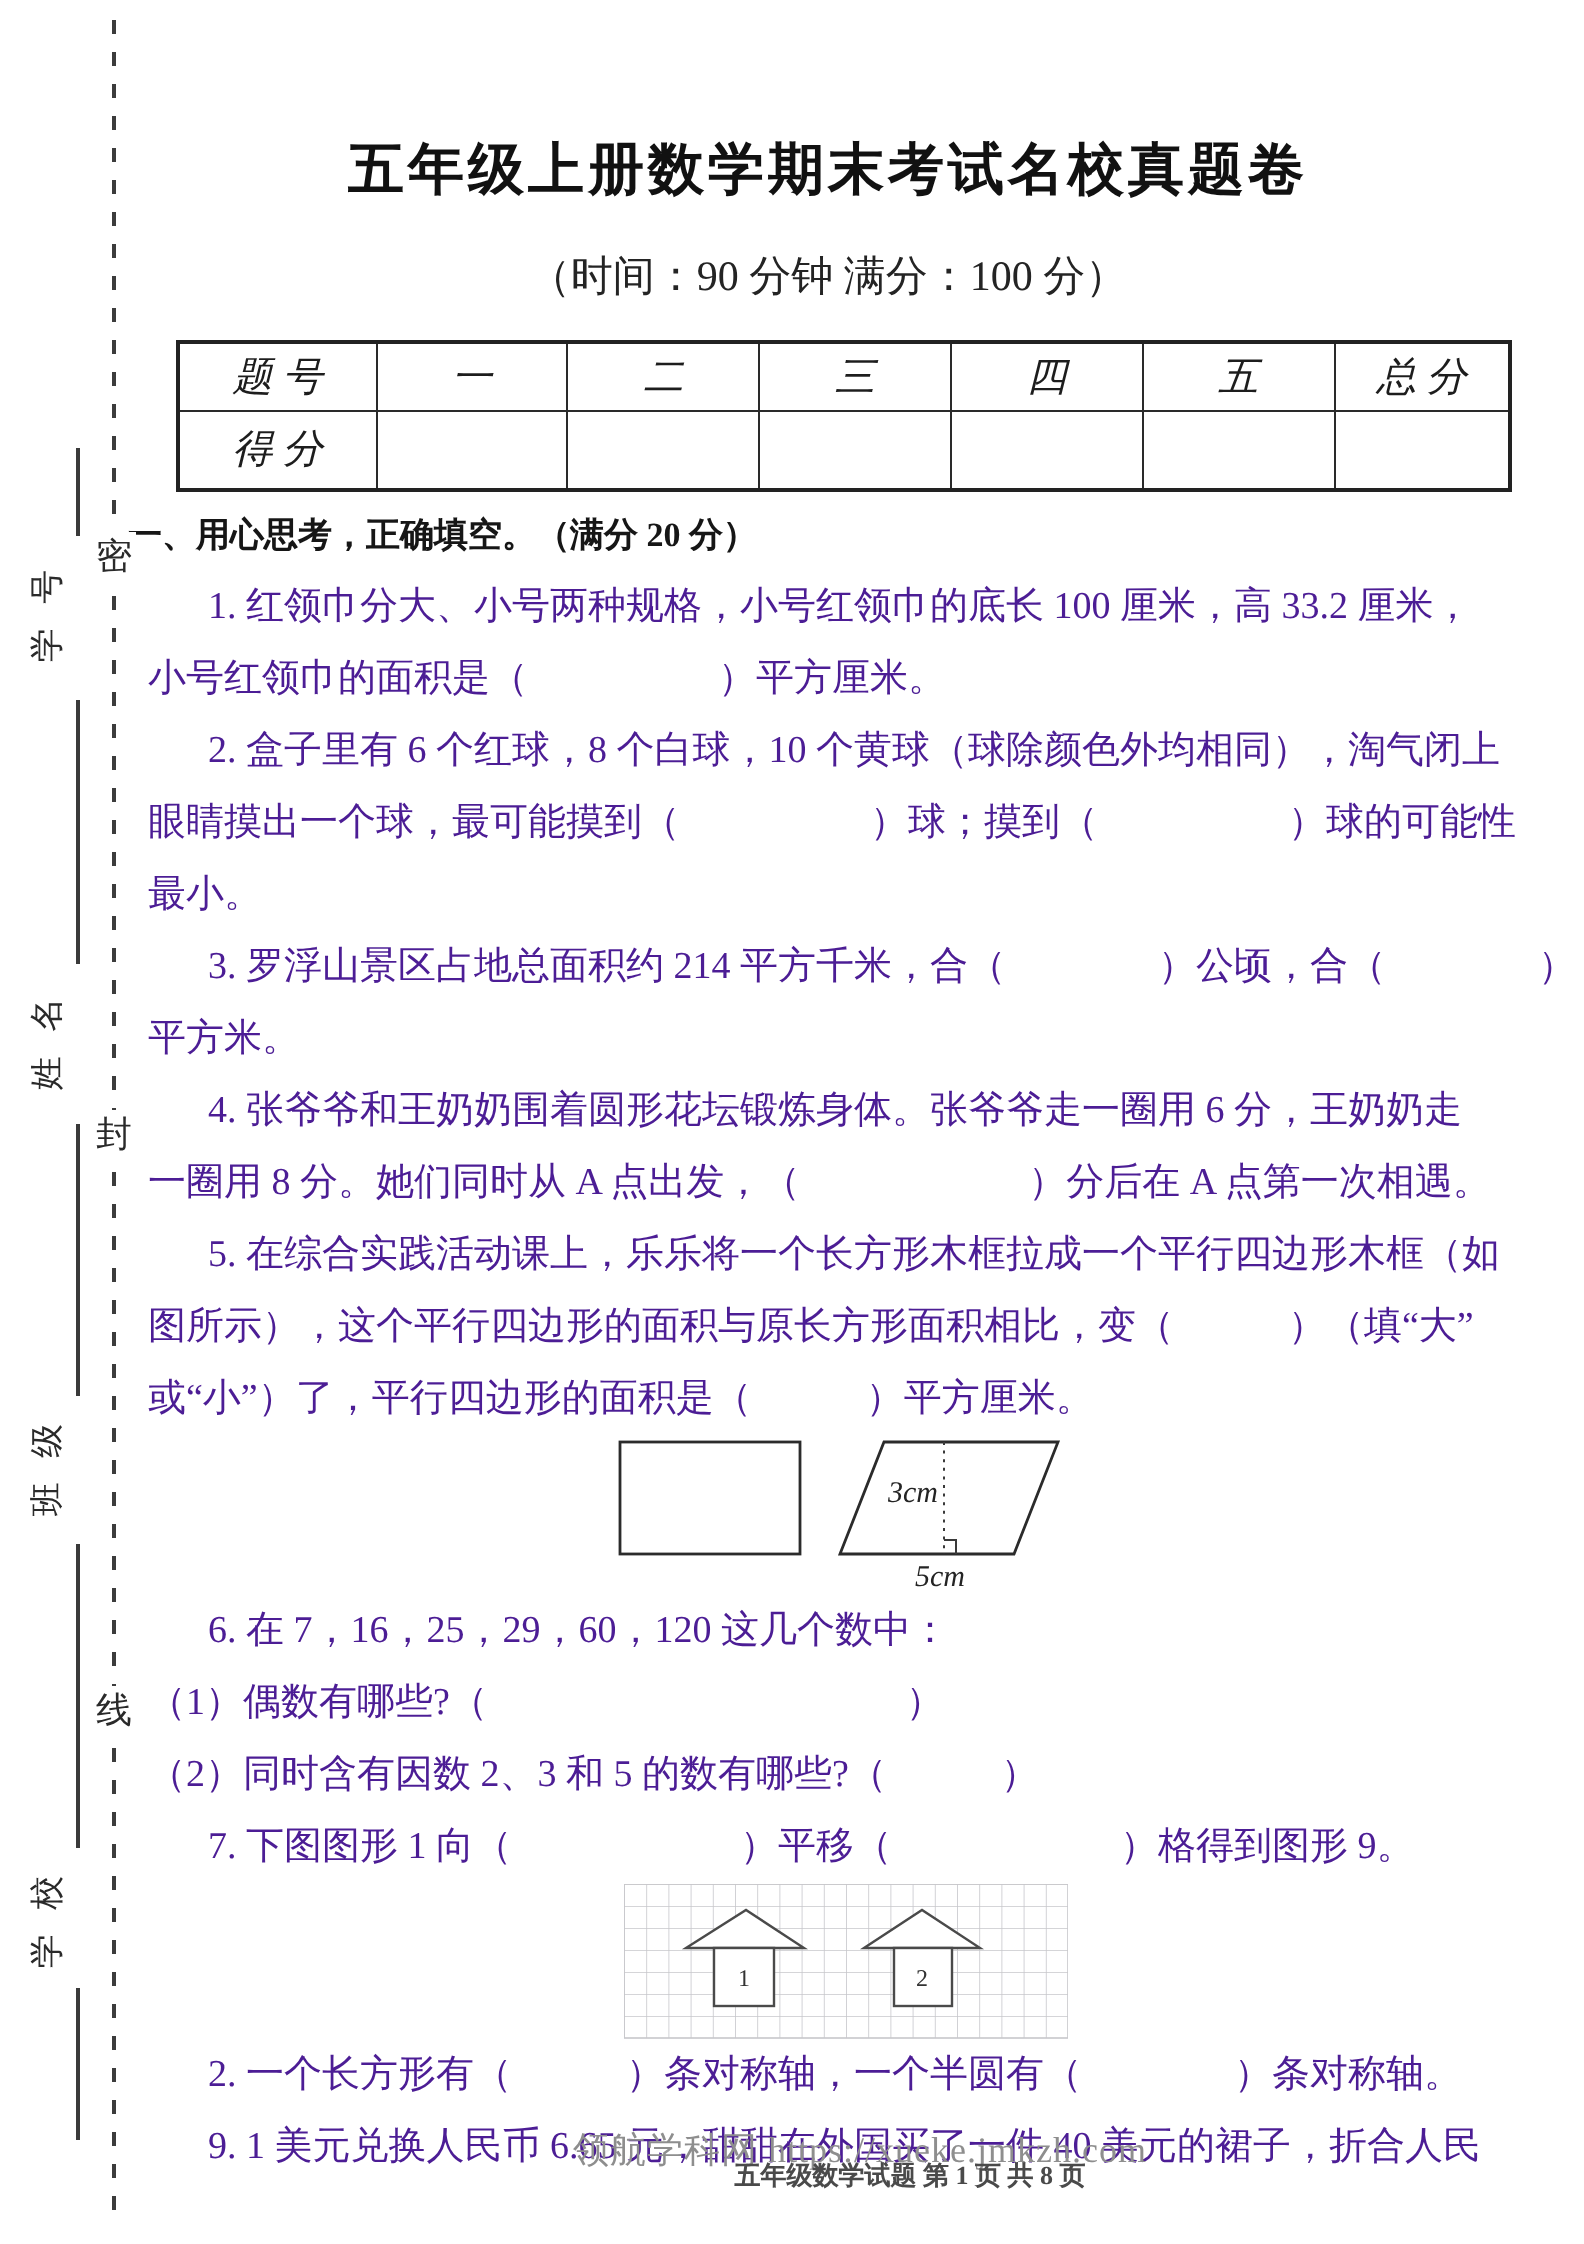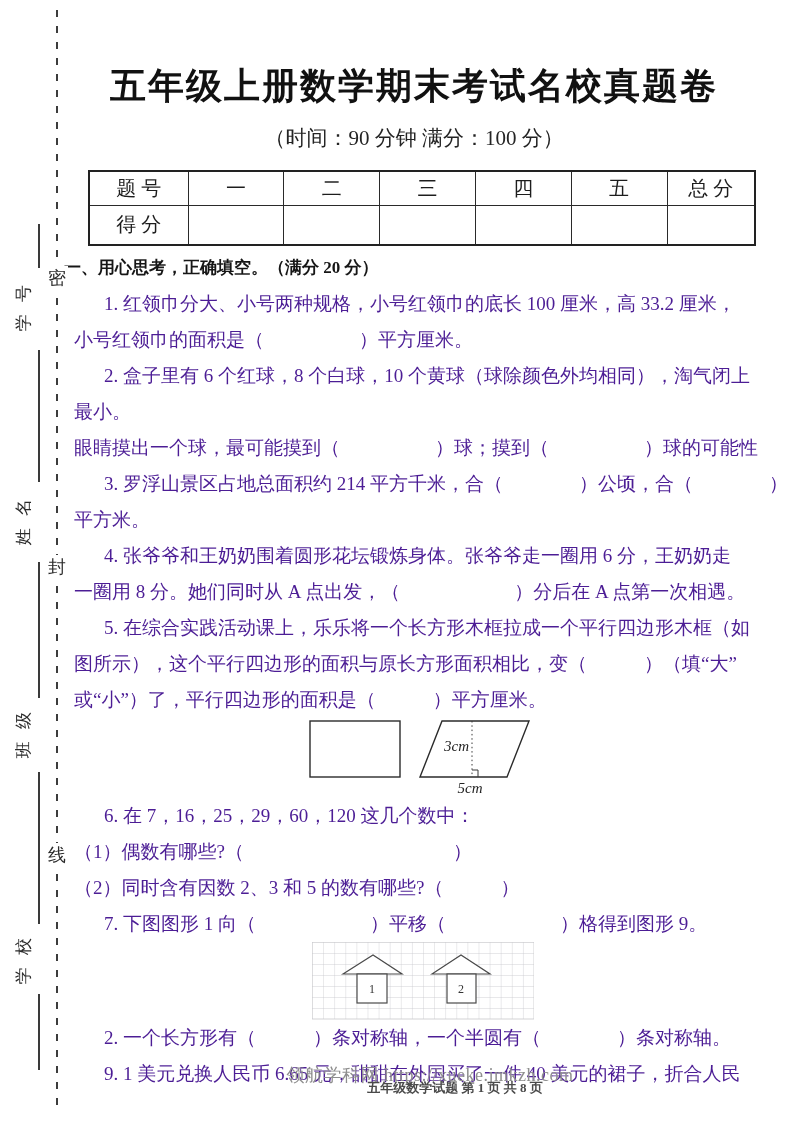--- a/index.html
+++ b/index.html
@@ -23,29 +23,29 @@
   .field-label {
     position:absolute; left:-11px; width:70px; height:24px;
     transform:rotate(-90deg); text-align:center;
     font-size:17px; letter-spacing:4px; color:#2a2a2a; white-space:nowrap;
   }
   .field-line { position:absolute; left:38px; width:2px; background:#3a3a3a; }
   
   .main { position:absolute; left:64px; top:0; width:700px; }
   .title {
     margin-top:62px; height:48px; line-height:48px; text-align:center;
-    font-size:36px; font-weight:700; letter-spacing:2px; color:#111;
+    font-size:28px; font-weight:700; letter-spacing:2px; color:#111;
   }
   .subtitle { margin-top:14px; line-height:28px; text-align:center; font-size:21px; }
   table.score {
     margin:18px 0 0 24px; width:668px; border-collapse:collapse;
     font-size:20px; color:#1d1d1d; table-layout:fixed;
   }
   table.score td, table.score th {
-    border:1.6px solid #2a2a2a; font-weight:400; text-align:center; padding:0;
+    border:1.6px solid #2a2a2a; font-weight:400; text-align:center; padding:0;font-style:italic;
   }
   table.score { border:2px solid #222; }
   table.score tr.r1 td, table.score tr.r1 th { height:34px; }
   table.score tr.r2 td, table.score tr.r2 th { height:40px;margin-left:20px; }
   table.score .c0 { width:99px; }
   table.score .clast { width:88px; }
   .sec-heading { margin-top:3px; line-height:37px; font-size:17px; font-weight:700; color:#161616; }
   .line { font-size:19px; line-height:36px; white-space:nowrap; color:#4c1d95; }
   .num  { padding-left:40px; }
   .cont { padding-left:10px; }
@@ -108,22 +108,22 @@
         <td class="clast"></td>
       </tr>
     </tbody>
       </table>
 
     <div class="sec-heading">一、用心思考，正确填空。（满分 20 分）</div>
 
     <div class="line num">1. 红领巾分大、小号两种规格，小号红领巾的底长 100 厘米，高 33.2 厘米，</div>
     <div class="line cont">小号红领巾的面积是（　　　　　）平方厘米。</div>
     <div class="line num">2. 盒子里有 6 个红球，8 个白球，10 个黄球（球除颜色外均相同），淘气闭上</div>
+    <div class="line cont">眼睛摸出一个球，最可能摸到（　　　　　）球；摸到（　　　　　）球的可能性</div>
     <div class="line cont">最小。</div>
-    <div class="line cont">眼睛摸出一个球，最可能摸到（　　　　　）球；摸到（　　　　　）球的可能性</div>
     <div class="line num">3. 罗浮山景区占地总面积约 214 平方千米，合（　　　　）公顷，合（　　　　）</div>
     <div class="line cont">平方米。</div>
     <div class="line num">4. 张爷爷和王奶奶围着圆形花坛锻炼身体。张爷爷走一圈用 6 分，王奶奶走</div>
     <div class="line cont">一圈用 8 分。她们同时从 A 点出发，（　　　　　　）分后在 A 点第一次相遇。</div>
     <div class="line num">5. 在综合实践活动课上，乐乐将一个长方形木框拉成一个平行四边形木框（如</div>
     <div class="line cont">图所示），这个平行四边形的面积与原长方形面积相比，变（　　　）（填“大”</div>
     <div class="line cont">或“小”）了，平行四边形的面积是（　　　）平方厘米。</div>
 
     <div class="figA">
       <svg width="246" height="78" viewBox="0 0 246 78">

